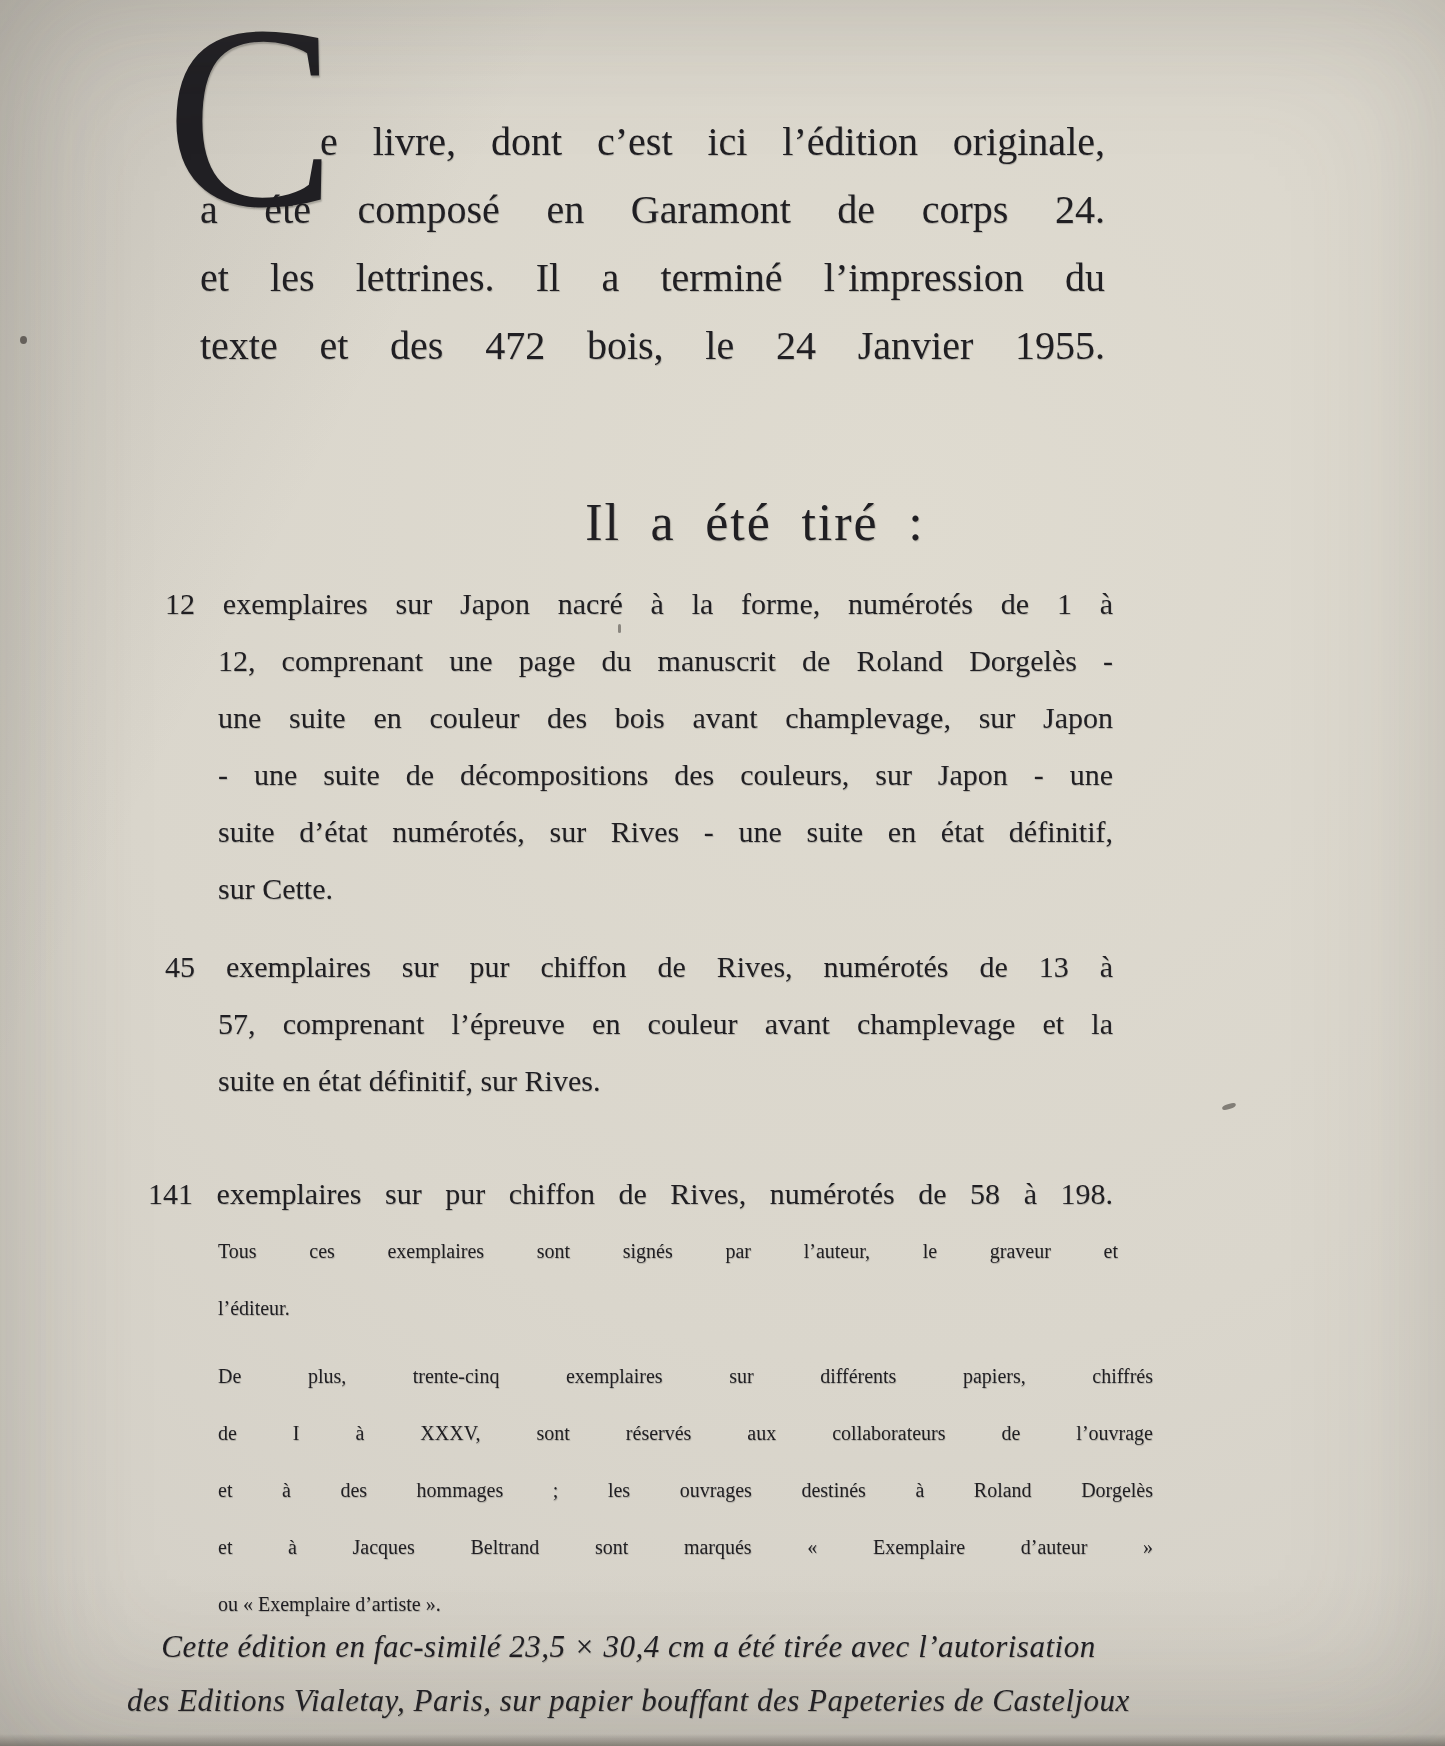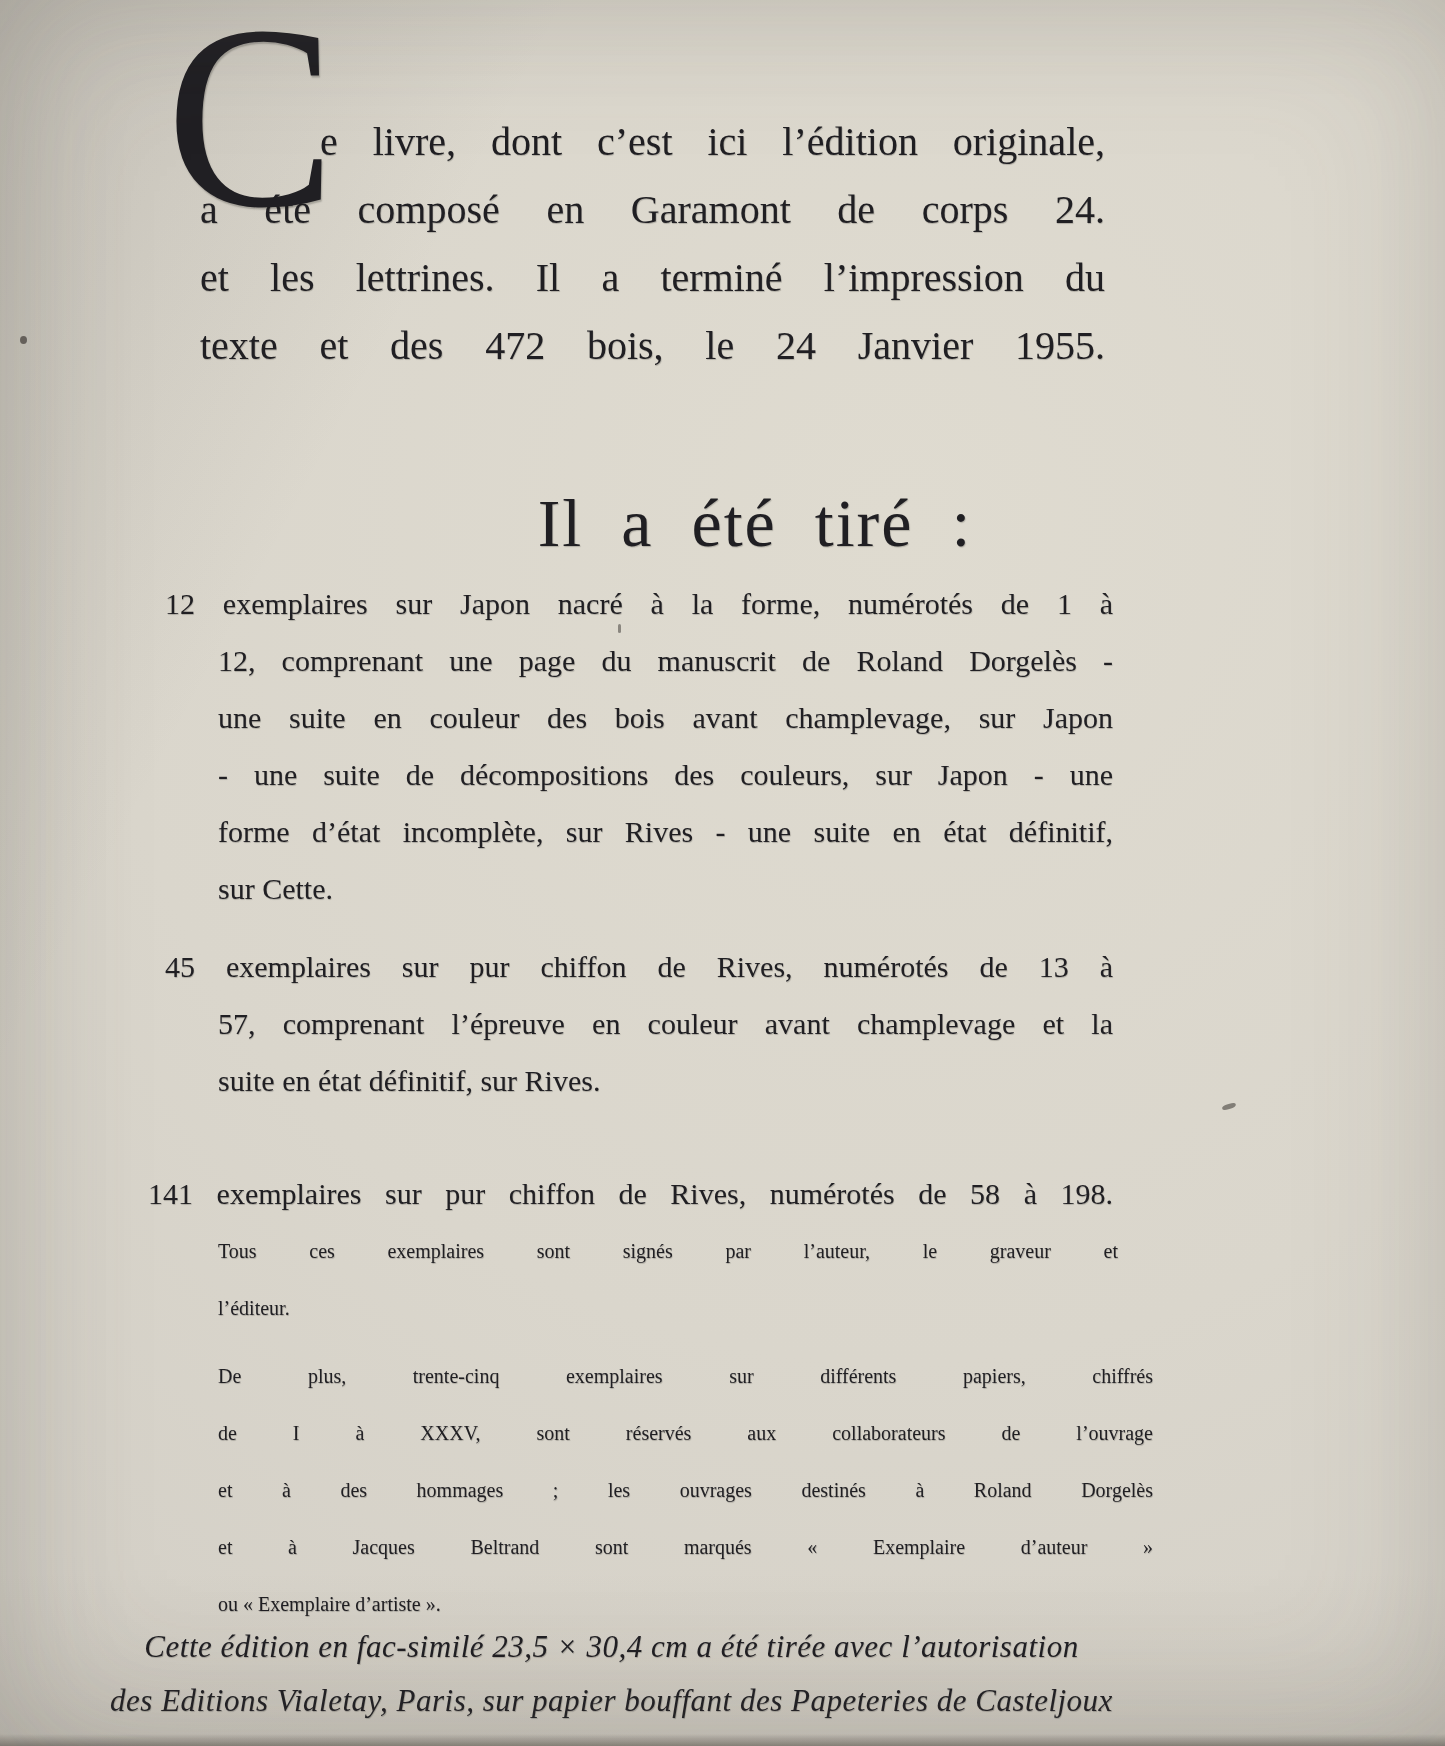--- a/index.html
+++ b/index.html
@@ -32,41 +32,41 @@
   .dropcap {
     position: absolute; top: -122px; left: -34px;
     font-size: 262px; line-height: 1;
     transform: scaleX(.97); transform-origin: left top;
     text-shadow: 1px 2px 1.5px rgba(25,22,20,0.25);
   }
 
   
   .heading {
     top: 478px; left: 300px; width: 910px;
-    font-size: 68px; line-height: 90px;
+    font-size: 52px; line-height: 90px;
     text-align: center; letter-spacing: 2px; word-spacing: .28em;
     text-shadow: 0.8px 1.2px 1px rgba(25,22,20,0.22);
   }
 
   
   .ed { width: 948px; left: 165px; font-size: 30px; line-height: 57px; }
   .ed .body { padding-left: 53px; }
   .ed .line.first { text-indent: -53px; }
   .ed .line.first.wide { text-indent: -70px; }
   .ed1 { top: 575px; }
   .ed2 { top: 938px; }
   .ed3 { top: 1165px; }
 
   .para { left: 218px; font-size: 20px; line-height: 57px; }
   .signed { top: 1223px; width: 900px; }
   .hors { top: 1348px; width: 935px; }
 
   
   .footer {
-    top: 1620px; left: 4px; width: 1215px;
+    top: 1620px; left: 21px; width: 1215px;
     font-style: italic; font-size: 31px; line-height: 54px;
     text-align: center; letter-spacing: .5px;
   }
 
   .speck { position:absolute; background:#46423e; border-radius:50%; opacity:.75; }
   .speck.s1 { left: 20px;  top: 336px;  width: 7px;  height: 8px; }
   .speck.s2 { left: 1222px; top: 1104px; width: 14px; height: 5px; transform: rotate(-18deg); border-radius: 40%; opacity:.6; }
   .speck.s3 { left: 618px; top: 624px; width: 3px; height: 9px; border-radius: 2px; opacity:.55; }
 
   .bottom-shadow {
@@ -89,21 +89,21 @@
   </section>
 
   <h1 class="block heading" style="margin:0;font-weight:normal;">Il a été tiré :</h1>
 
   <section class="block ed ed1">
     <div class="body">
       <div class="line jline first"><span class="num">12</span> <span>exemplaires sur Japon nacré à la forme, numérotés de 1 à</span></div>
       <div class="line jline">12, comprenant une page du manuscrit de Roland Dorgelès -</div>
       <div class="line jline">une suite en couleur des bois avant champlevage, sur Japon</div>
       <div class="line jline">- une suite de décompositions des couleurs, sur Japon - une</div>
-      <div class="line jline">forme d’état incomplète, sur Rives - une suite en état définitif,</div>
+      <div class="line jline">suite d’état numérotés, sur Rives - une suite en état définitif,</div>
       <div class="line nline">sur Cette.</div>
     </div>
   </section>
 
   <section class="block ed ed2">
     <div class="body">
       <div class="line jline first"><span class="num">45</span> <span>exemplaires sur pur chiffon de Rives, numérotés de 13 à</span></div>
       <div class="line jline">57, comprenant l’épreuve en couleur avant champlevage et la</div>
       <div class="line nline">suite en état définitif, sur Rives.</div>
     </div>

